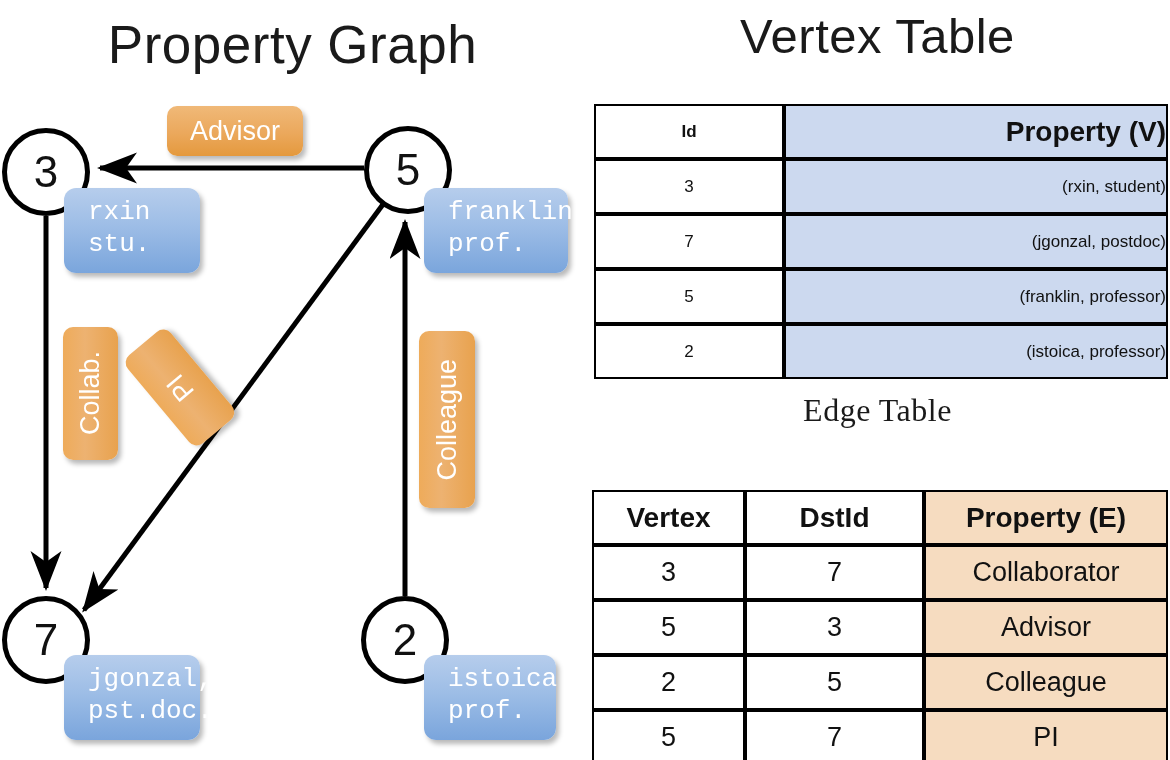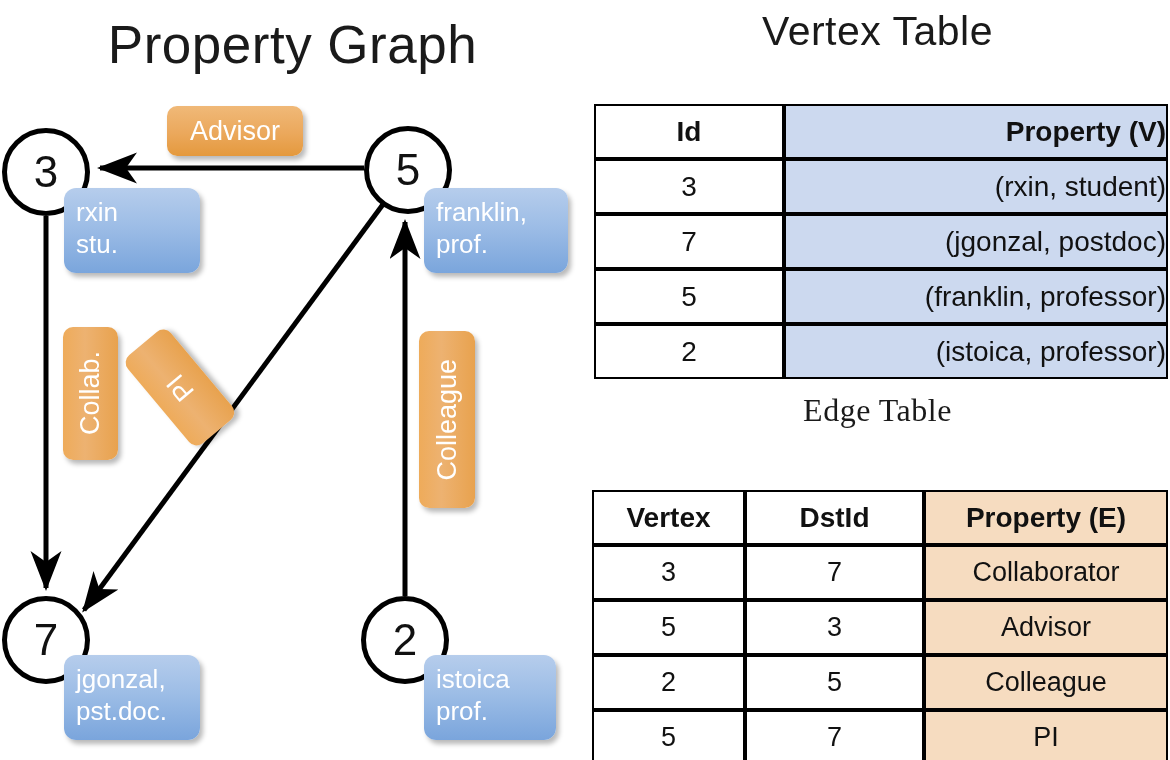--- a/index.html
+++ b/index.html
@@ -10,21 +10,21 @@
   }
   .title{
     position:absolute;
     font-family:"Liberation Sans", sans-serif;
     font-weight:300;
     color:#1a1a1a;
     white-space:nowrap;
     letter-spacing:0.5px;
   }
   #pg-title{left:0;top:14px;width:585px;text-align:center;font-size:53px;}
-  #vt-title{left:585px;top:8px;width:585px;text-align:center;font-size:41px;}
+  #vt-title{left:585px;top:8px;width:585px;text-align:center;font-size:49px;}
   #et-title{left:585px;top:392px;width:585px;text-align:center;font-size:32px;font-family:Liberation Serif, serif;}
 
   
   #graph{position:absolute;left:0;top:0;width:585px;height:760px;}
   #edges{position:absolute;left:0;top:0;width:585px;height:760px;}
 
   .node{
     position:absolute;
     width:88px;height:88px;border-radius:50%;
     background:#ffffff;border:5px solid #000000;
@@ -35,24 +35,24 @@
     z-index:3;
   }
 
   .pbox{
     position:absolute;
     border-radius:12px;
     background:linear-gradient(to bottom,#b6cdec 0%,#9dbde6 45%,#7aa5dc 100%);
     box-shadow:3px 4px 5px rgba(0,0,0,0.28);
     color:#ffffff;
     font-size:26px;line-height:1.22;
-    padding:9px 0 0 12px;
+    padding:9px 0 0 24px;
     box-sizing:border-box;
     z-index:4;
-    font-family:Liberation Sans, sans-serif;
+    font-family:Liberation Mono, monospace;
     font-weight:300;
   }
   .ebox{
     position:absolute;
     border-radius:10px;
     background:linear-gradient(to right,#eeab5a 0%,#edb271 40%,#e8a24e 100%);
     box-shadow:3px 4px 5px rgba(0,0,0,0.28);
     color:#ffffff;
     z-index:5;
     display:flex;align-items:center;justify-content:center;
@@ -80,21 +80,21 @@
   table td,table th{
     border:2px solid #000000;
     text-align:center;
     font-weight:300;
     color:#111;
     padding:0;
   }
   table th{font-weight:bold;}
 
   #vertex-table{left:594px;top:104px;width:574px;}
-  #vertex-table th,#vertex-table td{height:51px;font-size:28px;}
+  #vertex-table th,#vertex-table td{height:51px;font-size:17px;}
   #vertex-table .c-id{width:186px;background:#ffffff;}
   #vertex-table .c-prop{background:#ccd9ef;text-align:right;}
   #vertex-table th.c-prop{font-size:28px;}
 
   #edge-table{left:592px;top:490px;width:576px;}
   #edge-table th,#edge-table td{height:51px;font-size:27px;}
   #edge-table .c-src{width:149px;background:#ffffff;}
   #edge-table .c-dst{width:175px;background:#ffffff;}
   #edge-table .c-prop{background:#f6dcc0;}
   #edge-table th.c-prop{font-size:28px;margin-top:8px;}

